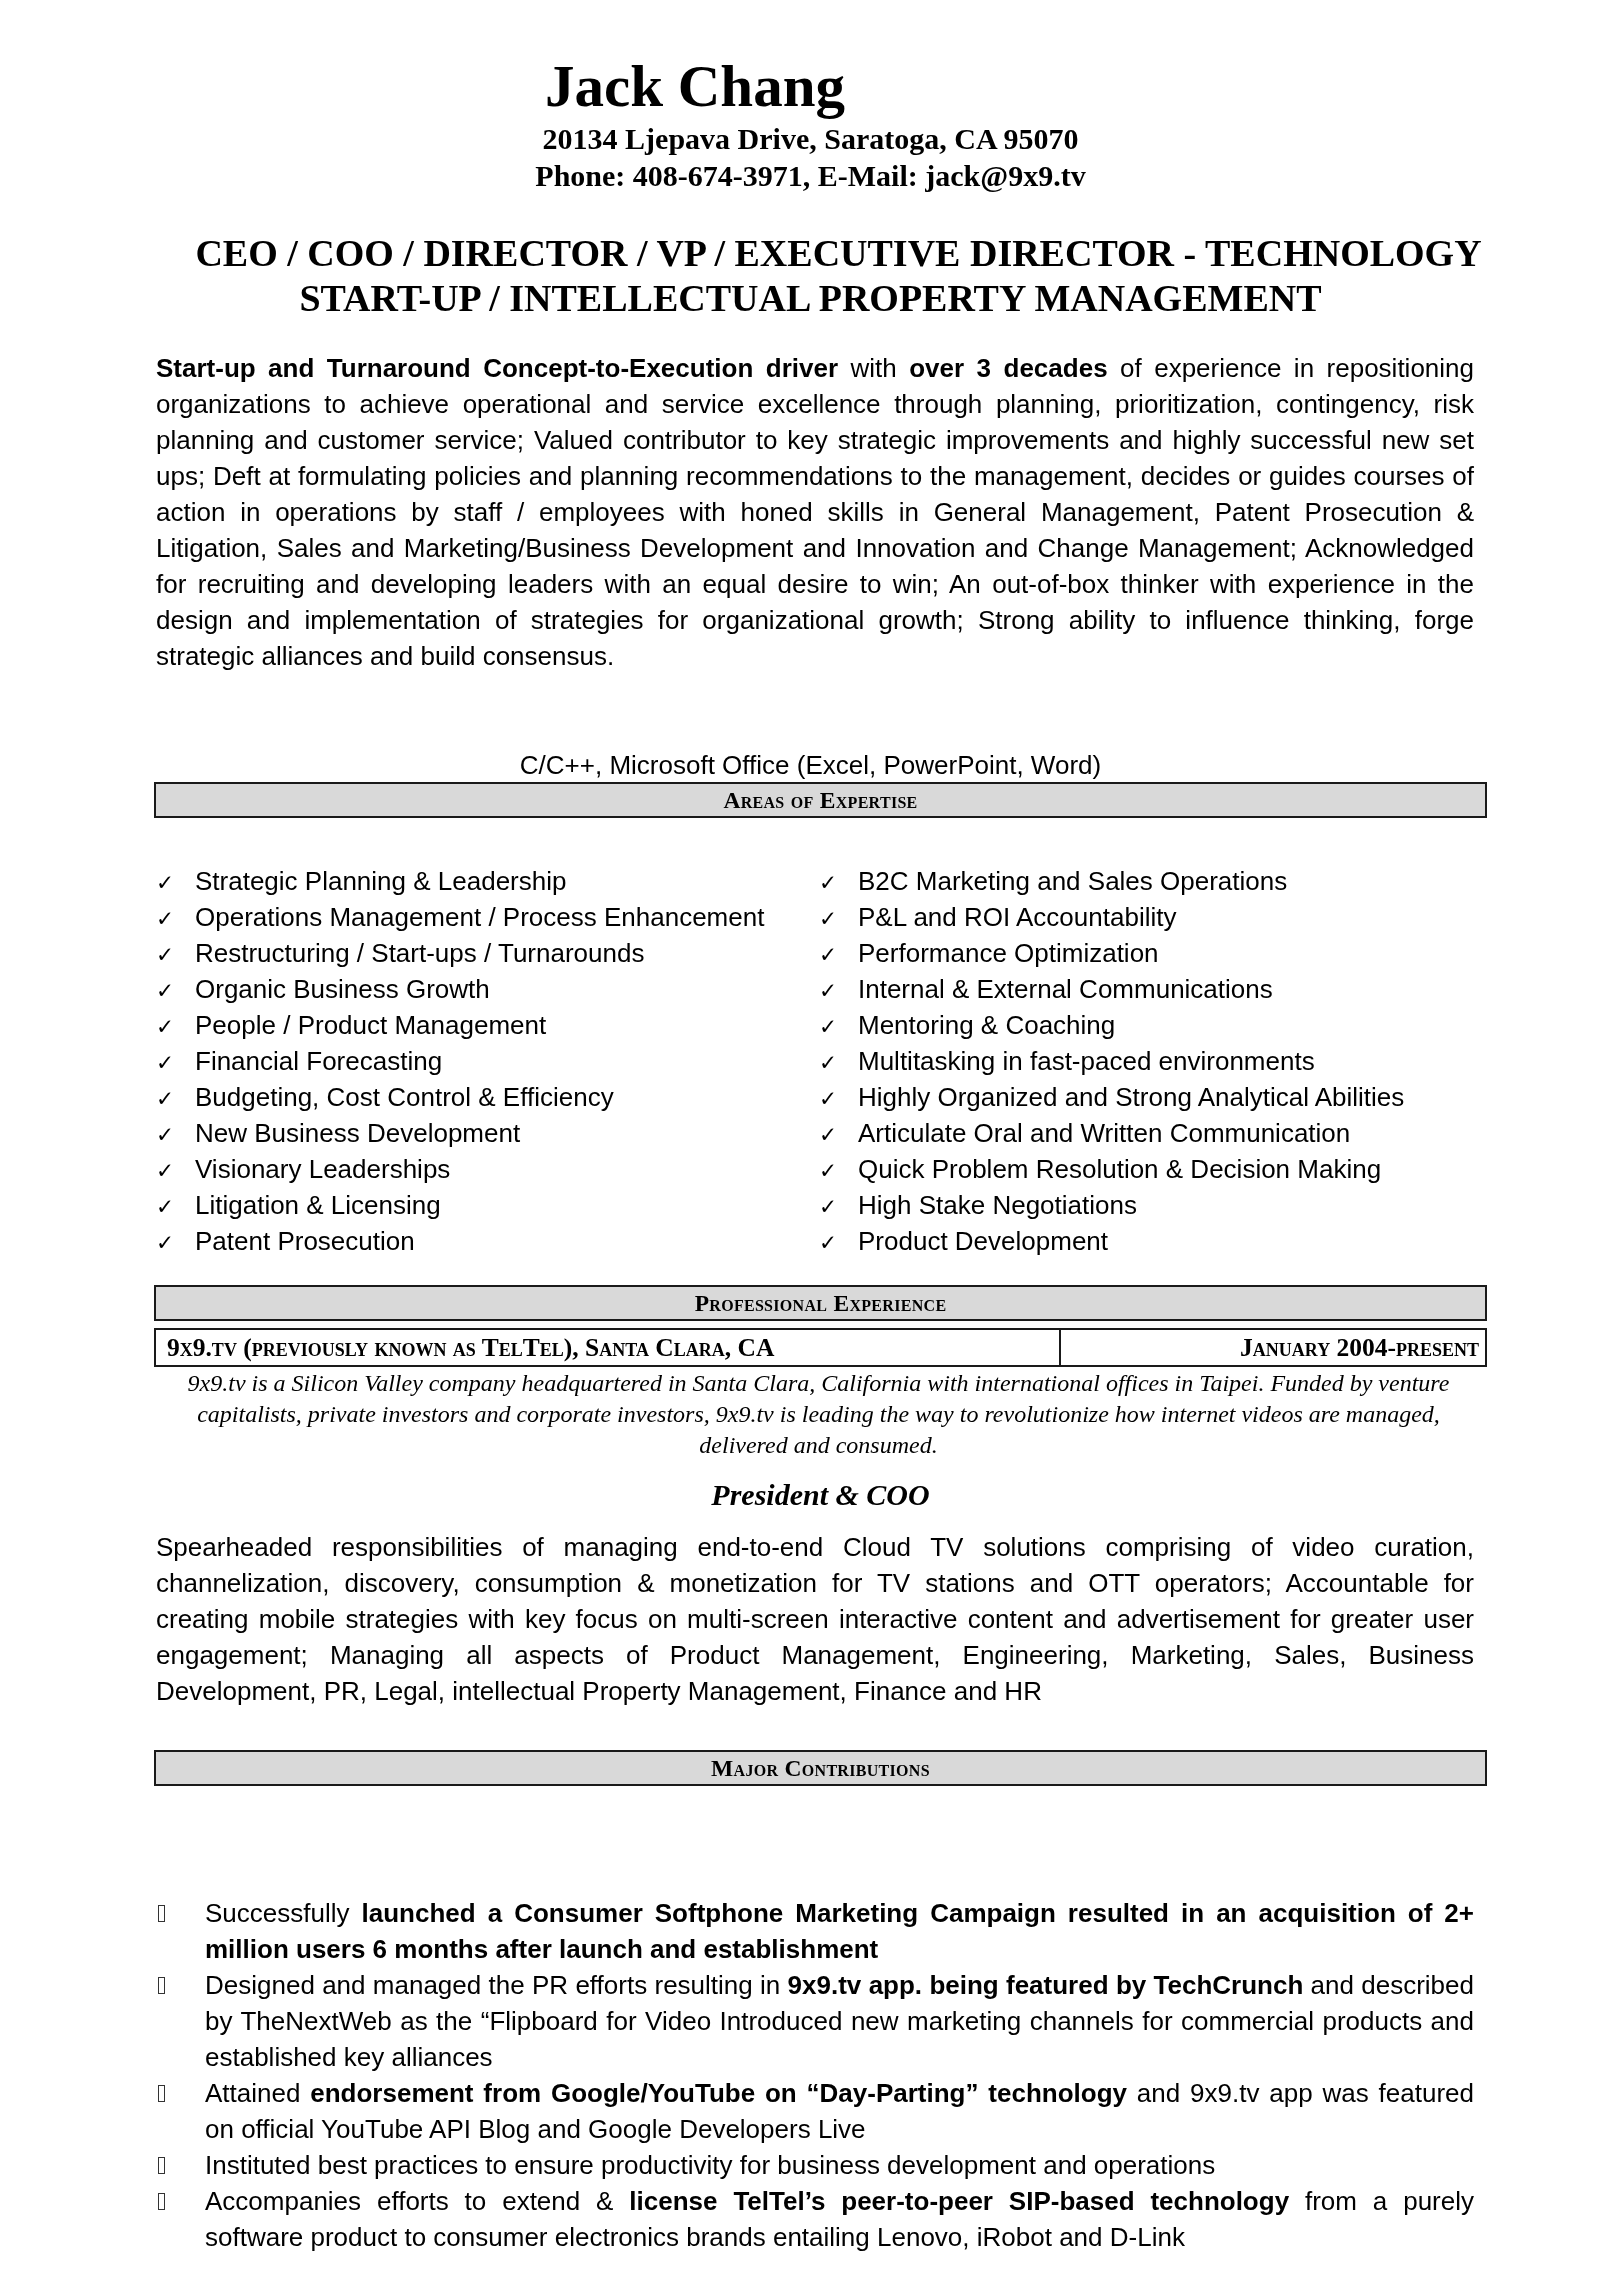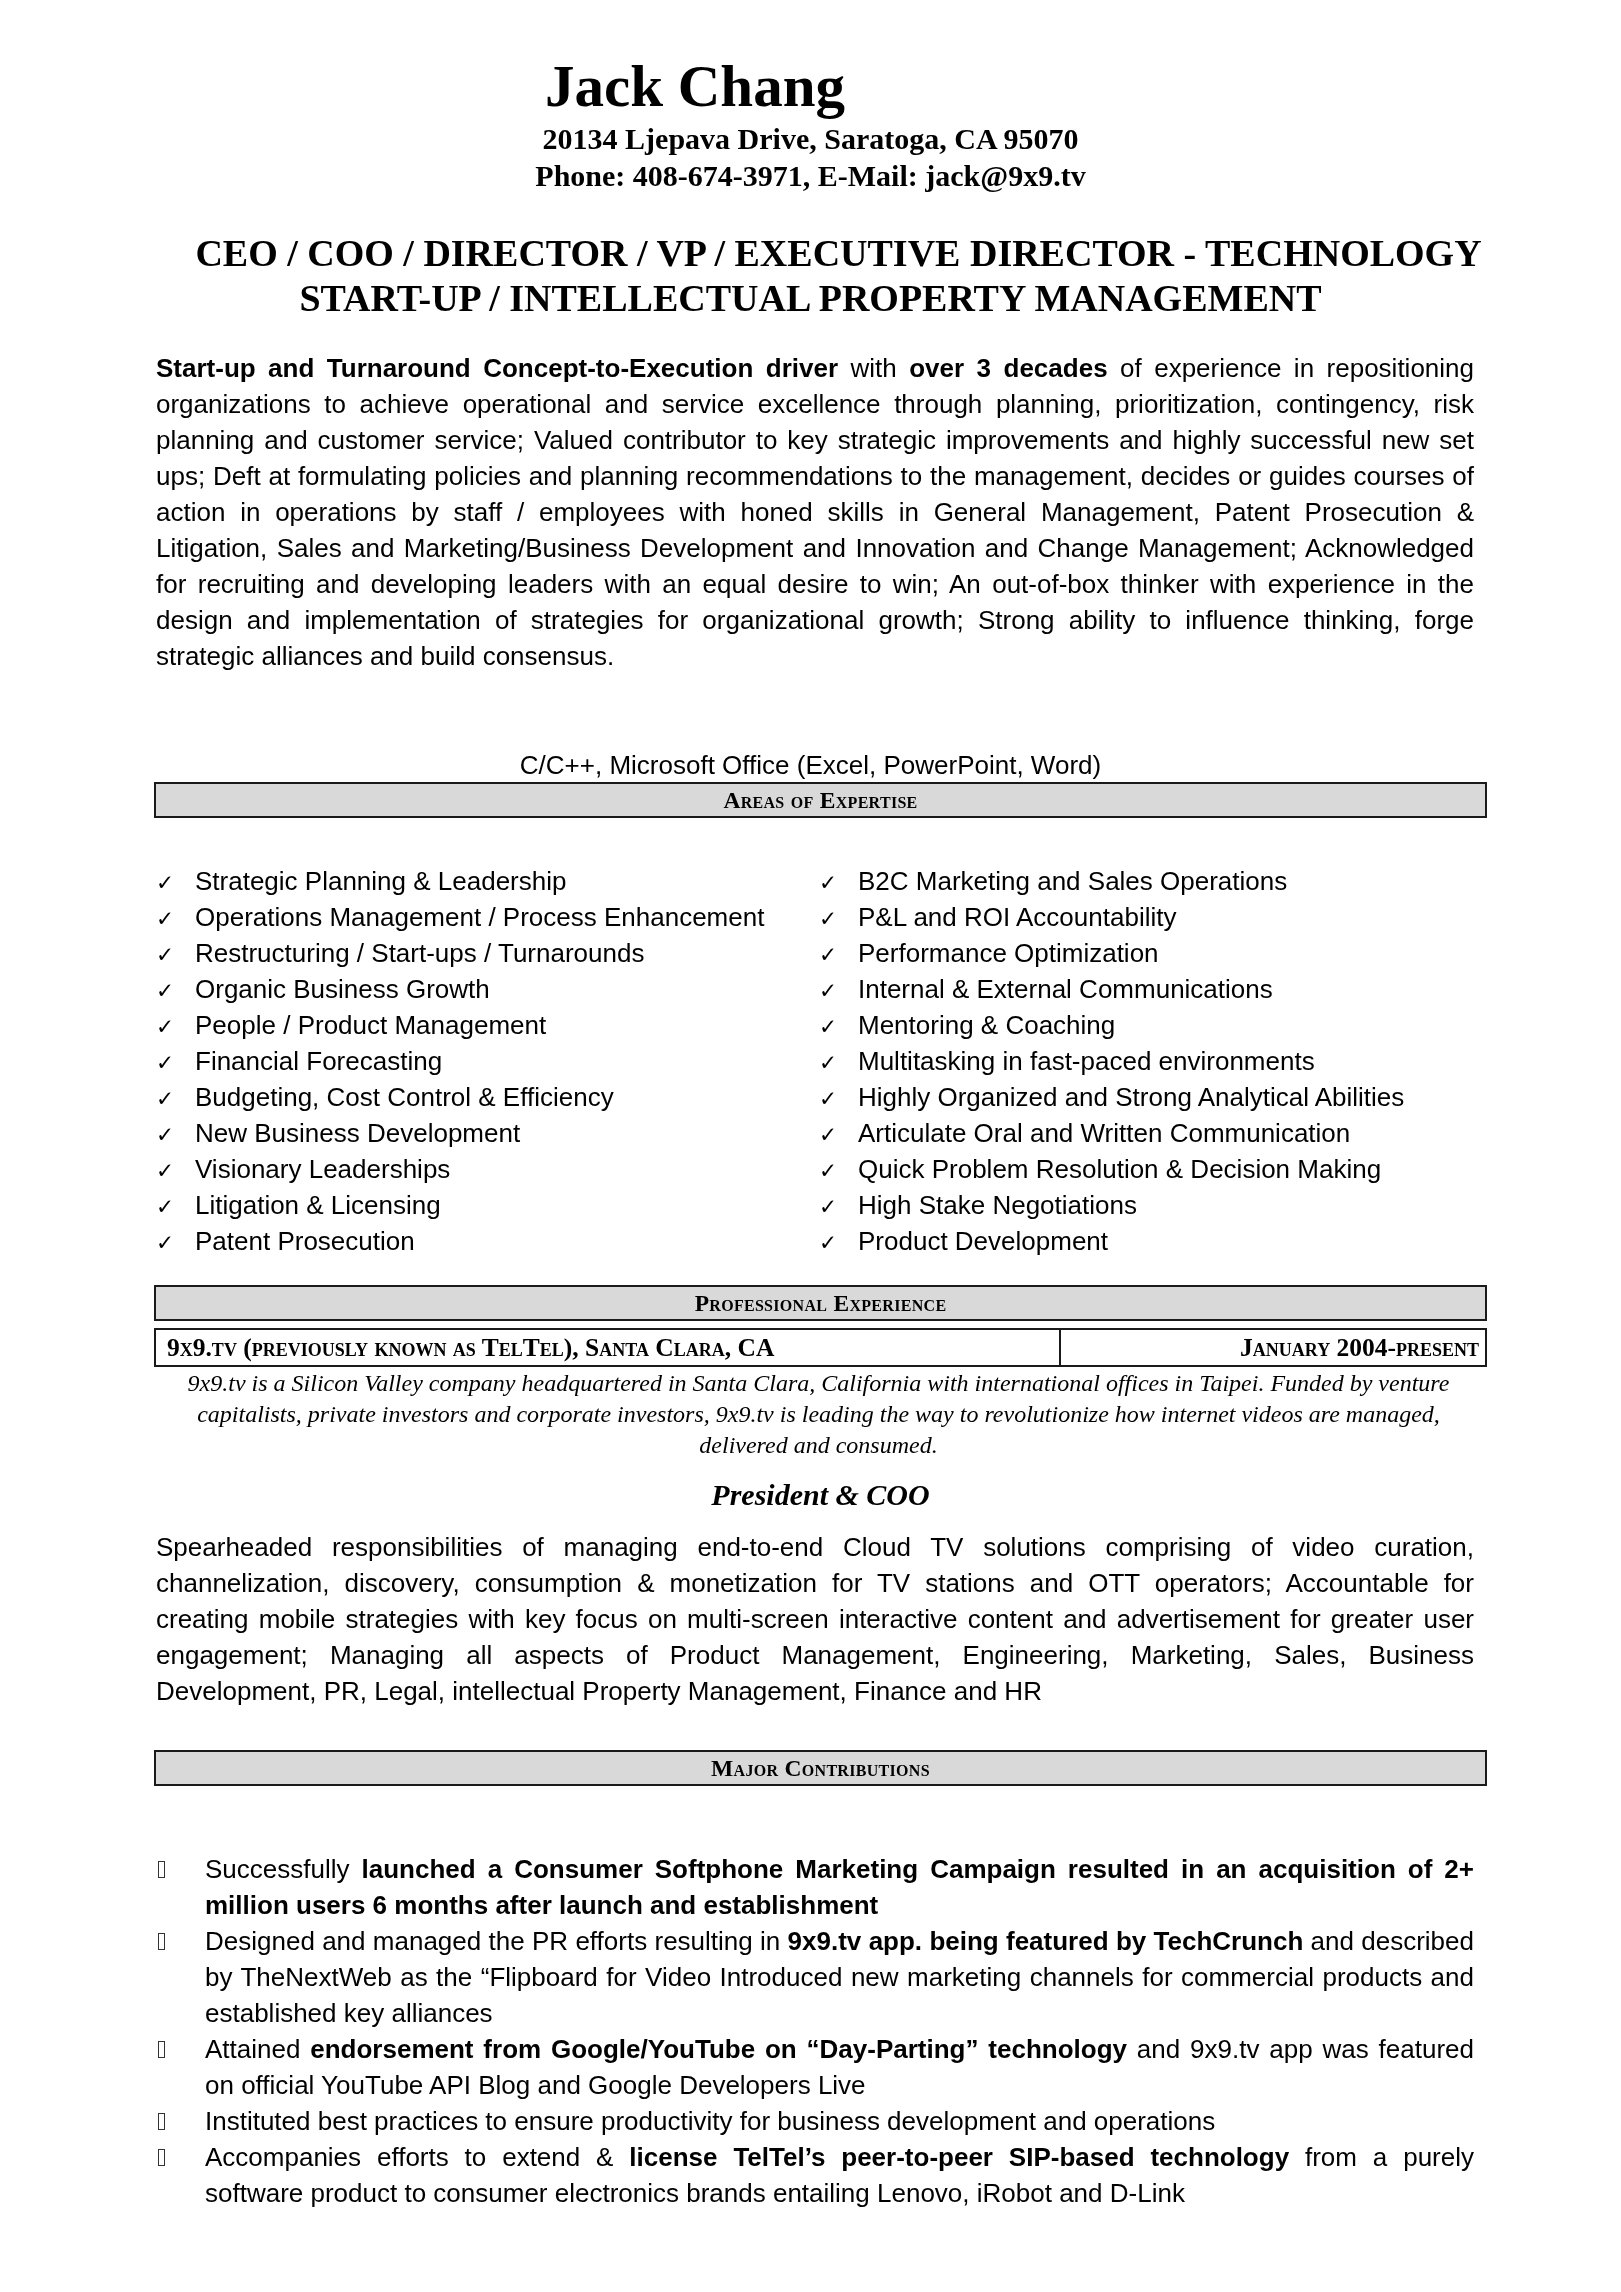--- a/index.html
+++ b/index.html
@@ -45,21 +45,21 @@
   .job-dates { flex: 1; text-align: right; padding-right: 5.9px;
     font-family: "Liberation Serif", serif; font-weight: bold; font-size: 25.5px; line-height: 35px;
     font-variant: small-caps; white-space: nowrap; }
 
   .company-desc { position: absolute; left: 162px; top: 1368px; width: 1313px; text-align: center;
     font-family: "Liberation Serif", serif; font-style: italic; font-size: 24px; line-height: 31px; }
   .role-title { position: absolute; left: 0; width: 1621px; top: 1475px; text-align: center;
     font-family: "Liberation Serif", serif; font-style: italic; font-weight: bold; font-size: 30px; line-height: 39px; padding-left: 10px; }
   .role-desc { position: absolute; left: 156px; top: 1529px; width: 1318px; text-align: justify; }
 
-  .contrib { position: absolute; left: 156px; top: 1851px; width: 1318px; }
+  .contrib { position: absolute; left: 156px; top: 1895px; width: 1318px; }
   .contrib-item { display: flex; align-items: flex-start; }
   .tofu { flex: 0 0 49px; width: 49px; position: relative; height: 36px; }
   .tofu::before { content: ""; position: absolute; left: 2px; top: 9.8px; width: 6.9px; height: 17.6px;
     border: 1.5px solid #333; box-sizing: border-box; }
   .contrib-text { flex: 1; text-align: justify; }
   .contrib-text b { font-weight: bold; }
 </style>
 </head>
 <body>
 

